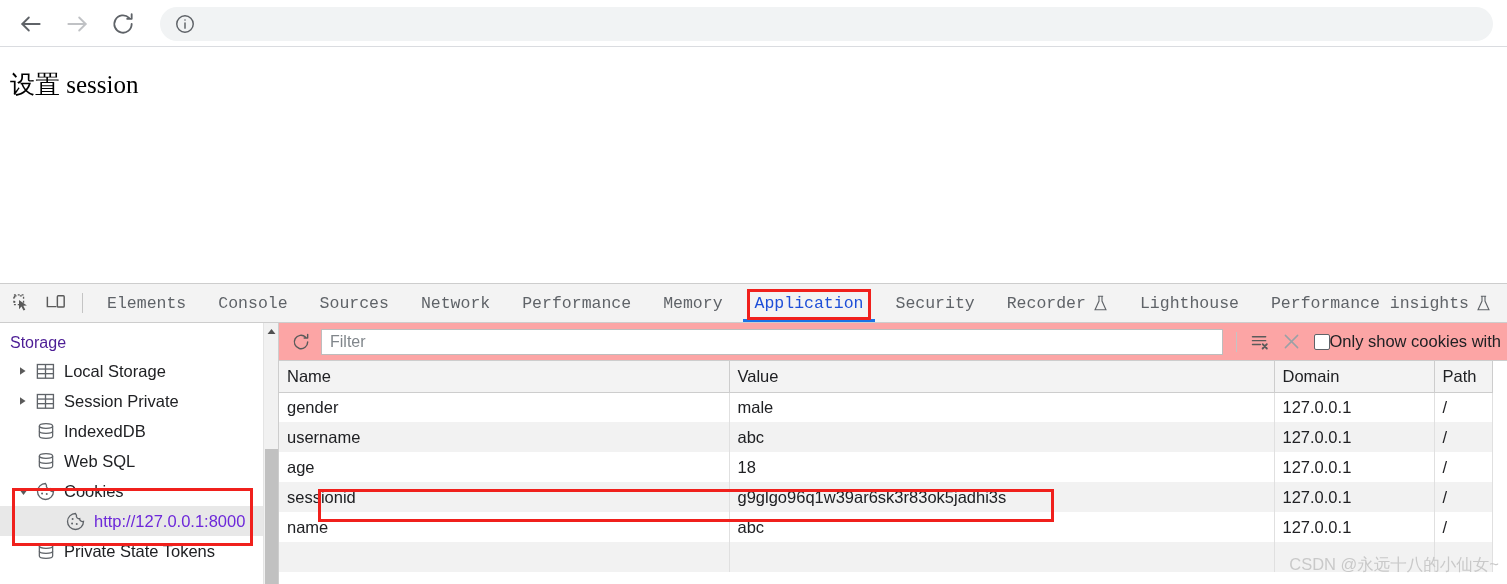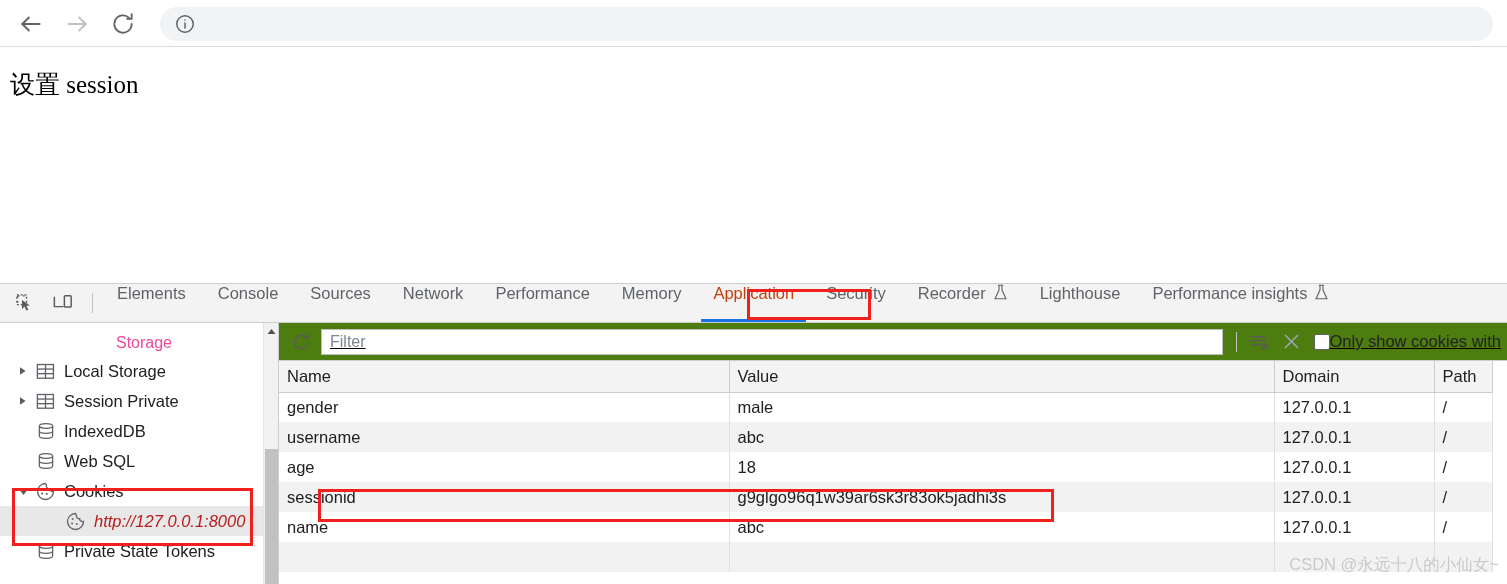--- a/index.html
+++ b/index.html
@@ -79,26 +79,27 @@
     color:#5a5a5a;
   }
   .dt-icon-btn.first { margin-left: 6px; }
   .dt-vsep {
     width:1px; height:20px; background:#c4c4c4; margin: 0 8px 0 10px;
   }
   .dt-tab {
     position:relative;
     height:38px;
     padding: 0 16px;
-    display:flex; gap:7px;
+    display:flex; align-items:center; gap:7px;
     font-size:16.5px;
     color:#5f6368;
     white-space:nowrap;
-  }
-  .dt-tab.active { color:#c2410c; }
+    font-family:Liberation Mono, monospace;
+  }
+  .dt-tab.active { color:#1d4ed8; }
   .dt-tab.active::after {
     content:"";
     position:absolute; left:4px; right:4px; bottom:0; height:3px;
     background:#1a73e8;
   }
   .flask { width:15px; height:17px; color:#5f6368; display:block; }
 
   
   .redbox {
     position:absolute;
@@ -116,22 +117,21 @@
   .dt-sidebar {
     position:relative;
     width: 279px; height:262px;
     background:#ffffff;
     border-right:1px solid #cdcdcd;
     overflow:hidden;
   }
   .storage-title {
     padding: 11px 0 4px 10px;
     font-size: 16px;
-    color: #ec4899;
-    text-align: center;
+    color: #4c1d95;
   }
   .tree-row {
     position:relative;
     height: 30px;
     display:flex; align-items:center;
     font-size: 16.5px;
     color: #202124;
     padding-left: 18px;
     white-space:nowrap;
   }
@@ -142,21 +142,21 @@
     display:flex; align-items:center; justify-content:flex-start;
     color:#5a5a5a;
   }
   .tw svg { display:block; }
   .tree-ico {
     width: 23px; flex: 0 0 23px;
     display:flex; align-items:center; justify-content:center;
     color:#5f6368; margin-right:7px;
   }
   .tree-label { color:#202124; }
-  .tree-row.child .tree-label { color:#b91c1c;font-style:italic; }
+  .tree-row.child .tree-label { color:#6d28d9; }
 
   .sb-track {
     position:absolute; right:0; top:0; width:15px; height:262px;
     background:#f1f1f1; border-left:1px solid #e4e4e4;
   }
   .sb-up {
     position:absolute; left:0; top:0; width:15px; height:16px;
     display:flex; align-items:center; justify-content:center;
     color:#505050;
   }
@@ -166,25 +166,24 @@
   }
 
   
   .dt-main {
     position:relative;
     flex:1; height:262px; background:#ffffff; overflow:hidden;
   }
   .cookie-toolbar {
     position:relative;
     height: 38px; width:100%;
-    background:#4d7c0f;
+    background:#fca5a5;
     border-bottom:1px solid #cdcdcd;
     display:flex; align-items:center;
     padding: 0 6px;
-    text-decoration: underline;
   }
   .tb-btn {
     width: 32px; height: 28px;
     display:flex; align-items:center; justify-content:center;
     color:#5a5a5a; flex:0 0 auto;
   }
   .filter-input {
     flex: 1 1 auto;
     height: 26px;
     margin: 0 6px 0 4px;

